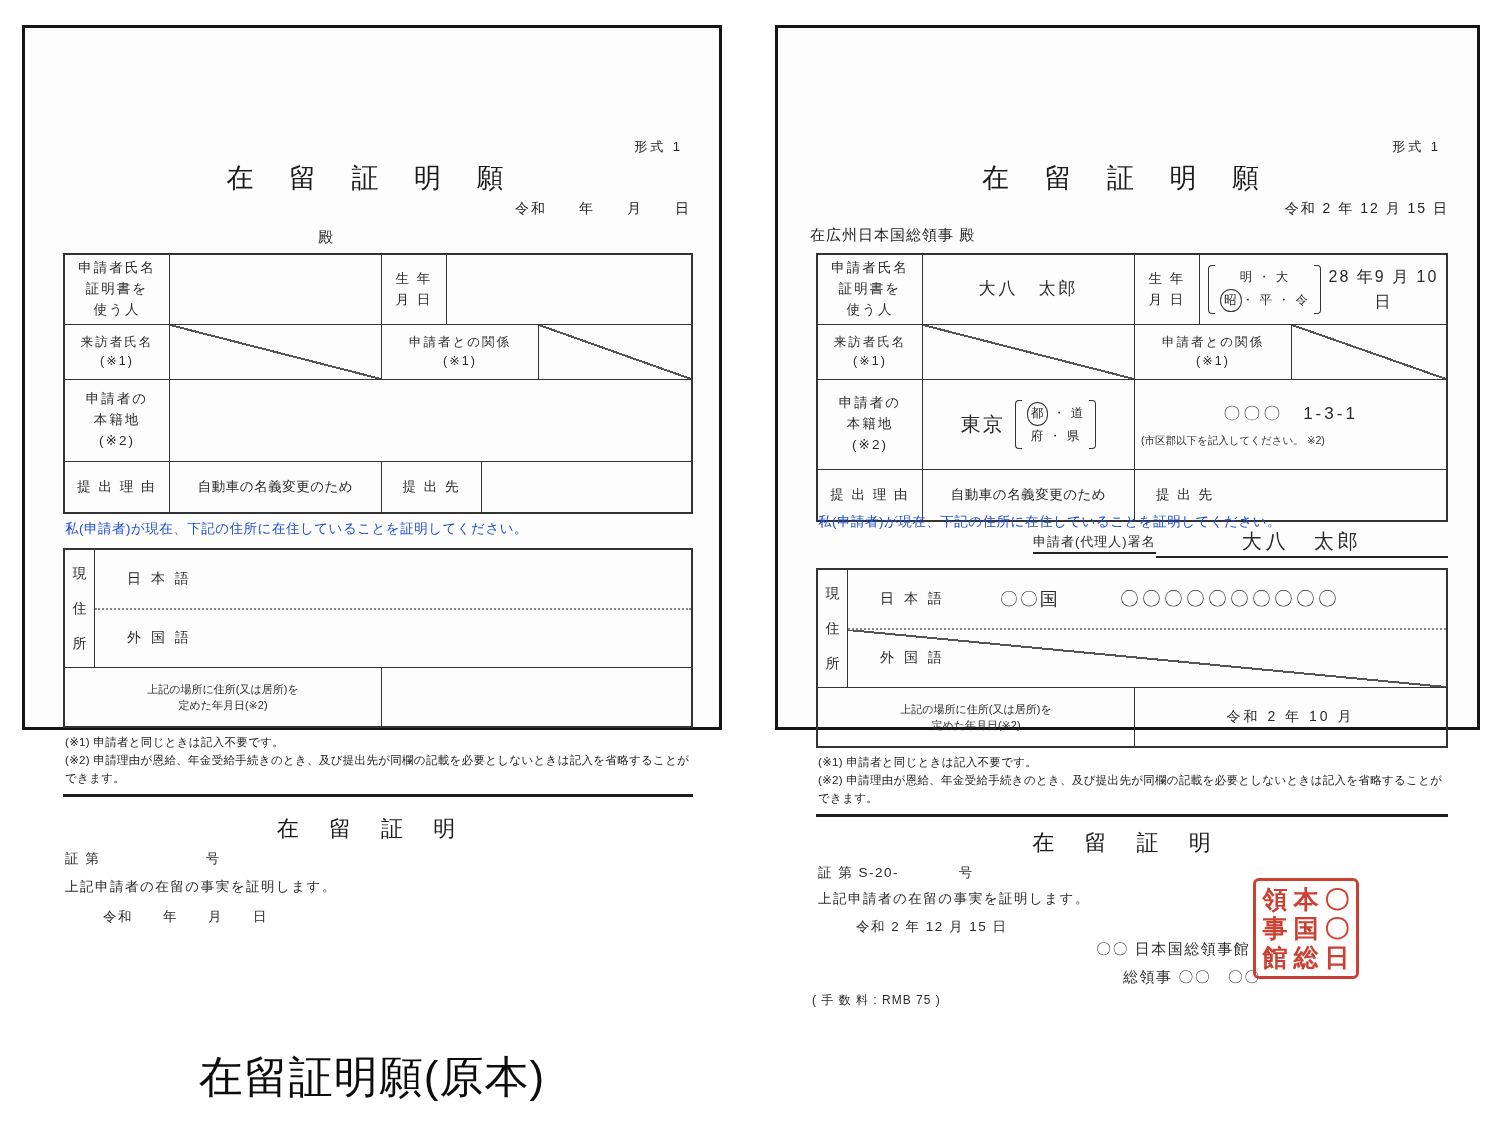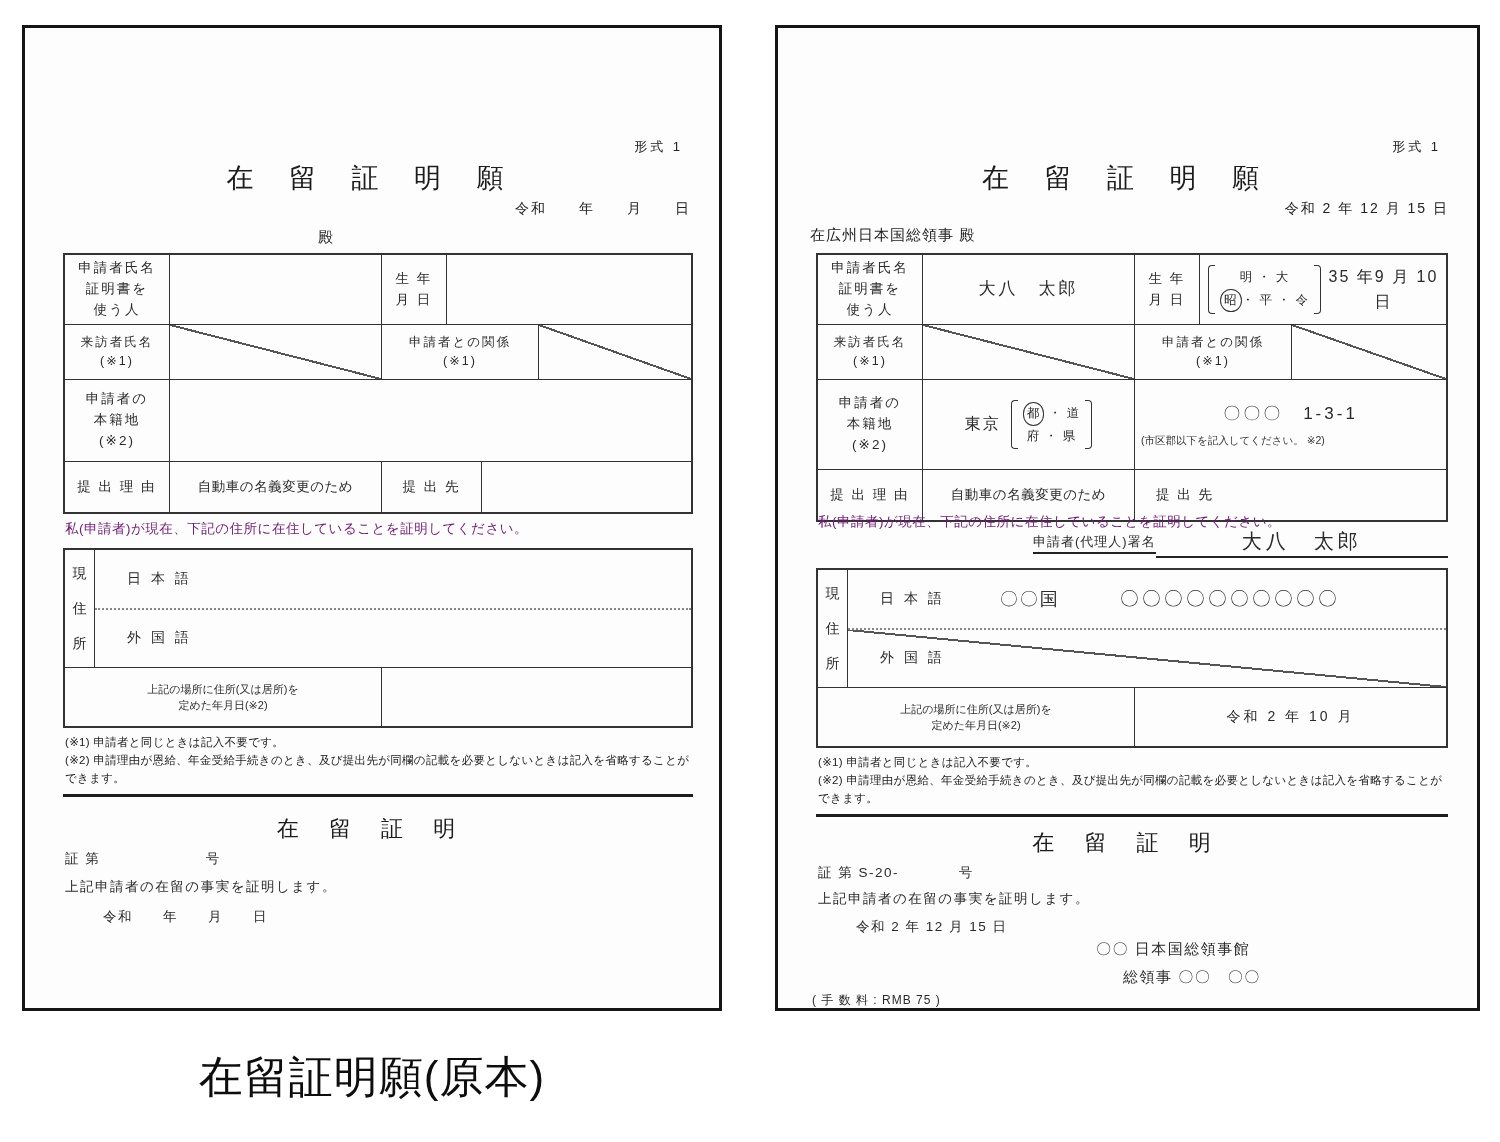--- a/index.html
+++ b/index.html
@@ -1,19 +1,19 @@
 <!DOCTYPE html>
 <html><head>
 <meta charset="utf-8">
 <style>
   * { margin:0; padding:0; box-sizing:border-box; }
   body { width:1500px; height:1142px; background:#ffffff;
          font-family:"Liberation Sans","DejaVu Sans",sans-serif; color:#2a2a2a; }
   #stage { position:relative; width:1500px; height:1142px; overflow:hidden; background:#fff; }
-  .page { position:absolute; top:25px; height:986px; background:#fdfdfd; border:3px solid #151515; }
+  .page { position:absolute; top:25px; height:705px; background:#fdfdfd; border:3px solid #151515; }
   #page-left  { left:22px;  width:700px; }
   #page-right { left:775px; width:705px; }
   .abs { position:absolute; }
   .pre { white-space:pre-line; }
   .form-code { font-size:13px; letter-spacing:3px; color:#222; }
   .form-title { width:100%; text-align:center; font-size:27px; letter-spacing:14px; color:#1c1c1c; font-weight:500; }
   .date-line { font-size:14px; letter-spacing:2px; color:#222; }
   .addressee { font-size:15px; letter-spacing:1px; color:#222; }
   
   .t1 { border:2px solid #333; }
@@ -28,21 +28,21 @@
   .val { font-size:17px; letter-spacing:3px; }
   .smallnote { font-size:10.5px; letter-spacing:0; color:#333; }
   
   .brk { display:flex; align-items:stretch; }
   .brk-l, .brk-r { width:7px; border:1.5px solid #333; }
   .brk-l { border-right:none; border-radius:4px 0 0 4px; }
   .brk-r { border-left:none; border-radius:0 4px 4px 0; }
   .brk-body { padding:2px 5px; font-size:12.5px; line-height:1.7; letter-spacing:1px; text-align:center; }
   .circled { display:inline-block; border:1.5px solid #333; border-radius:50%; padding:0 3px; }
   
-  .sentence { font-size:13.5px; letter-spacing:0.5px; color:#701a75; }
+  .sentence { font-size:13.5px; letter-spacing:0.5px; color:#1d4ed8; }
   .sig-row { display:flex; align-items:center; font-size:13px; }
   .sig-label { border-bottom:2px solid #222; padding-bottom:1px; letter-spacing:1px; }
   .sig-line { flex:1; border-bottom:2px solid #222; text-align:center; font-size:20px; letter-spacing:4px; padding-bottom:1px; }
   
   .addr { border:2px solid #333; }
   .addr-upper { display:flex; height:118px; border-bottom:1.5px solid #333; }
   .addr-side { width:30px; border-right:1.5px solid #333; display:flex; flex-direction:column;
                justify-content:space-around; align-items:center; font-size:14px; padding:6px 0; }
   .addr-main { flex:1; display:flex; flex-direction:column; }
   .addr-row { flex:1; display:flex; align-items:center; position:relative; font-size:14px; letter-spacing:3px; }
@@ -167,37 +167,37 @@
 月 日</div>
         <div class="cell flex1" style="justify-content:flex-start; padding-left:8px;">
           <span class="brk">
             <span class="brk-l"></span>
             <span class="brk-body">
               <span>明 ・ 大</span><br>
               <span class="circled">昭</span><span>・ 平 ・ 令</span>
             </span>
             <span class="brk-r"></span>
           </span>
-          <span style="flex:1; text-align:center; font-size:16px; letter-spacing:2px;">35 年9 月 10日</span>
+          <span style="flex:1; text-align:center; font-size:16px; letter-spacing:2px;">28 年9 月 10日</span>
         </div>
       </div>
       <div class="t1r" style="height:55px;">
         <div class="cell w105 pre" style="font-size:12.5px;">来訪者氏名
 (※1)</div>
         <div class="cell w212 diag"></div>
         <div class="cell w157 pre" style="font-size:12.5px;">申請者との関係
 (※1)</div>
         <div class="cell flex1 diag"></div>
       </div>
       <div class="t1r" style="height:90px;">
         <div class="cell w105 pre">申請者の
 本籍地
 (※2)</div>
         <div class="cell w212" style="gap:10px;">
-          <span style="font-size:16px; letter-spacing:2px;">東京</span>
+          <span style="font-size:20px; letter-spacing:2px;">東京</span>
           <span class="brk">
             <span class="brk-l"></span>
             <span class="brk-body">
               <span class="circled">都</span><span> ・ 道</span><br>
               <span>府 ・ 県</span>
             </span>
             <span class="brk-r"></span>
           </span>
         </div>
         <div class="cell flex1" style="flex-direction:column; justify-content:center; gap:4px;">
@@ -258,19 +258,24 @@
       <span>証 第</span>
       <span style="display:inline-block; min-width:95px;">S-20-</span>
       <span>号</span>
     </div>
     <div class="abs cert-line" style="left:40px; top:862px;">上記申請者の在留の事実を証明します。</div>
     <div class="abs cert-line" style="left:78px; top:890px;">令和 2 年 12 月 15 日</div>
 
     <div class="abs cert-line" style="left:318px; top:912px; font-size:15px;">〇〇 日本国総領事館</div>
     <div class="abs cert-line" style="left:345px; top:940px; font-size:15px;">総領事 〇〇　〇〇</div>
 
+    <div class="abs seal" style="left:475px; top:850px;">
+      <div class="seal-col">領事館</div>
+      <div class="seal-col">本国総</div>
+      <div class="seal-col">〇〇日</div>
+    </div>
 
     <div class="abs" style="left:34px; top:964px; font-size:12px; letter-spacing:1px;">( 手 数 料 : RMB 75 )</div>
   </div>
 
   <div class="caption" style="left:22px; width:700px;">在留証明願(原本)</div>
 
 </div>
 
 </body></html>

